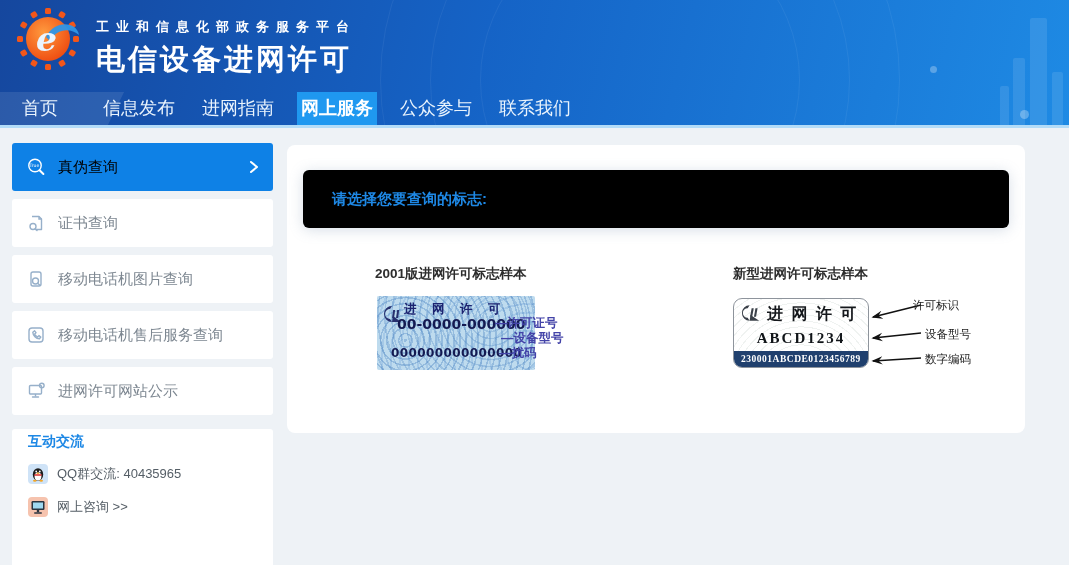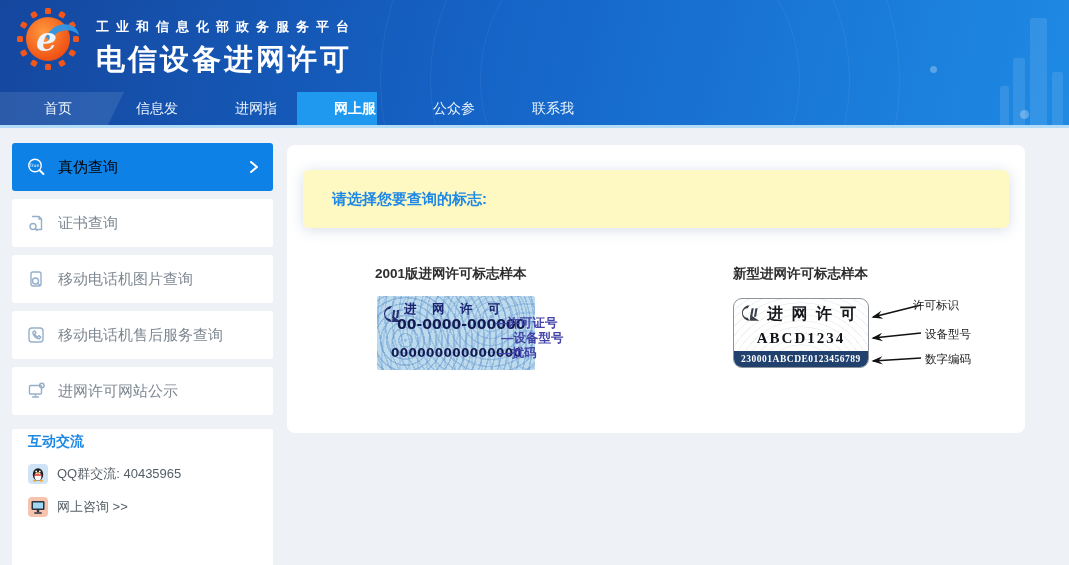--- a/index.html
+++ b/index.html
@@ -25,21 +25,21 @@
 
   .logo { position:absolute; left:15px; top:6px; width:66px; height:66px; }
   .titles { position:absolute; left:96px; top:18px; color:#fff; }
   .platform-title { font-size:13px; letter-spacing:7px; font-weight:bold; }
   .site-title { font-size:29px; font-weight:bold; letter-spacing:3px; margin-top:4px; }
 
   .nav { position:absolute; left:0; bottom:0; width:100%; height:33px; display:flex; }
   .nav-band { position:absolute; left:-14px; bottom:0; width:130px; height:33px;
     background:rgba(255,255,255,.10); transform:skewX(-26deg); }
   .nav-item { position:relative; width:80px; margin-right:19px; height:41px; line-height:32px;
-    text-align:center; color:#eaf4fd; font-size:14px; cursor:pointer;padding-left:36px; }
+    text-align:center; color:#eaf4fd; font-size:18px; cursor:pointer; }
   .nav-item:first-child { margin-left:14px; }
   .nav-item.active { background:#1f98f0; color:#fff; font-weight:bold; }
 
   
   .sidebar { position:absolute; left:12px; top:143px; width:261px; }
   .side-item { height:48px; margin-bottom:8px; background:#fff; border-radius:3px;
     display:flex; align-items:center; padding:0 14px; color:#7d8791; font-size:15px; cursor:pointer; }
   .side-item .ic { width:20px; height:20px; margin-right:12px; flex:0 0 20px; }
   .side-item.active { background:#0e81e6; color:#000000; }
   .side-item .chev { margin-left:auto; width:10px; height:14px; }
@@ -47,21 +47,21 @@
   .interact { margin-top:14px; background:#fff; border-radius:3px; padding:4px 16px 18px; height:147px; }
   .interact-title { color:#1e88e5; font-size:14px; font-weight:bold; }
   .interact-row { display:flex; align-items:center; margin-top:13px; cursor:pointer; }
   .interact-row .ic { width:20px; height:20px; margin-right:9px; }
   .interact-row span.txt { font-size:13px; color:#555e66; }
 
   
   .main { position:absolute; left:287px; top:145px; width:738px; height:288px;
     background:#fff; border-radius:8px; }
   .prompt-card { position:absolute; left:16px; right:16px; top:25px; height:58px;
-    border-radius:6px; background:#fef9c3; box-shadow:0 2px 14px rgba(110,135,170,.28);
+    border-radius:6px; background:#000000; box-shadow:0 2px 14px rgba(110,135,170,.28);
     display:flex; align-items:center; padding-left:29px; }
   .prompt-text { color:#1e88e5; font-size:15px; font-weight:bold; }
 
   .sample { position:absolute; top:120px; }
   .sample-left  { left:88px; }
   .sample-right { left:446px; }
   .sample-title { font-size:13.5px; font-weight:bold; color:#2d2d2d; }
 
   
   .mark2001-wrap { position:relative; margin-top:13px; width:245px; height:76px; cursor:pointer; }

